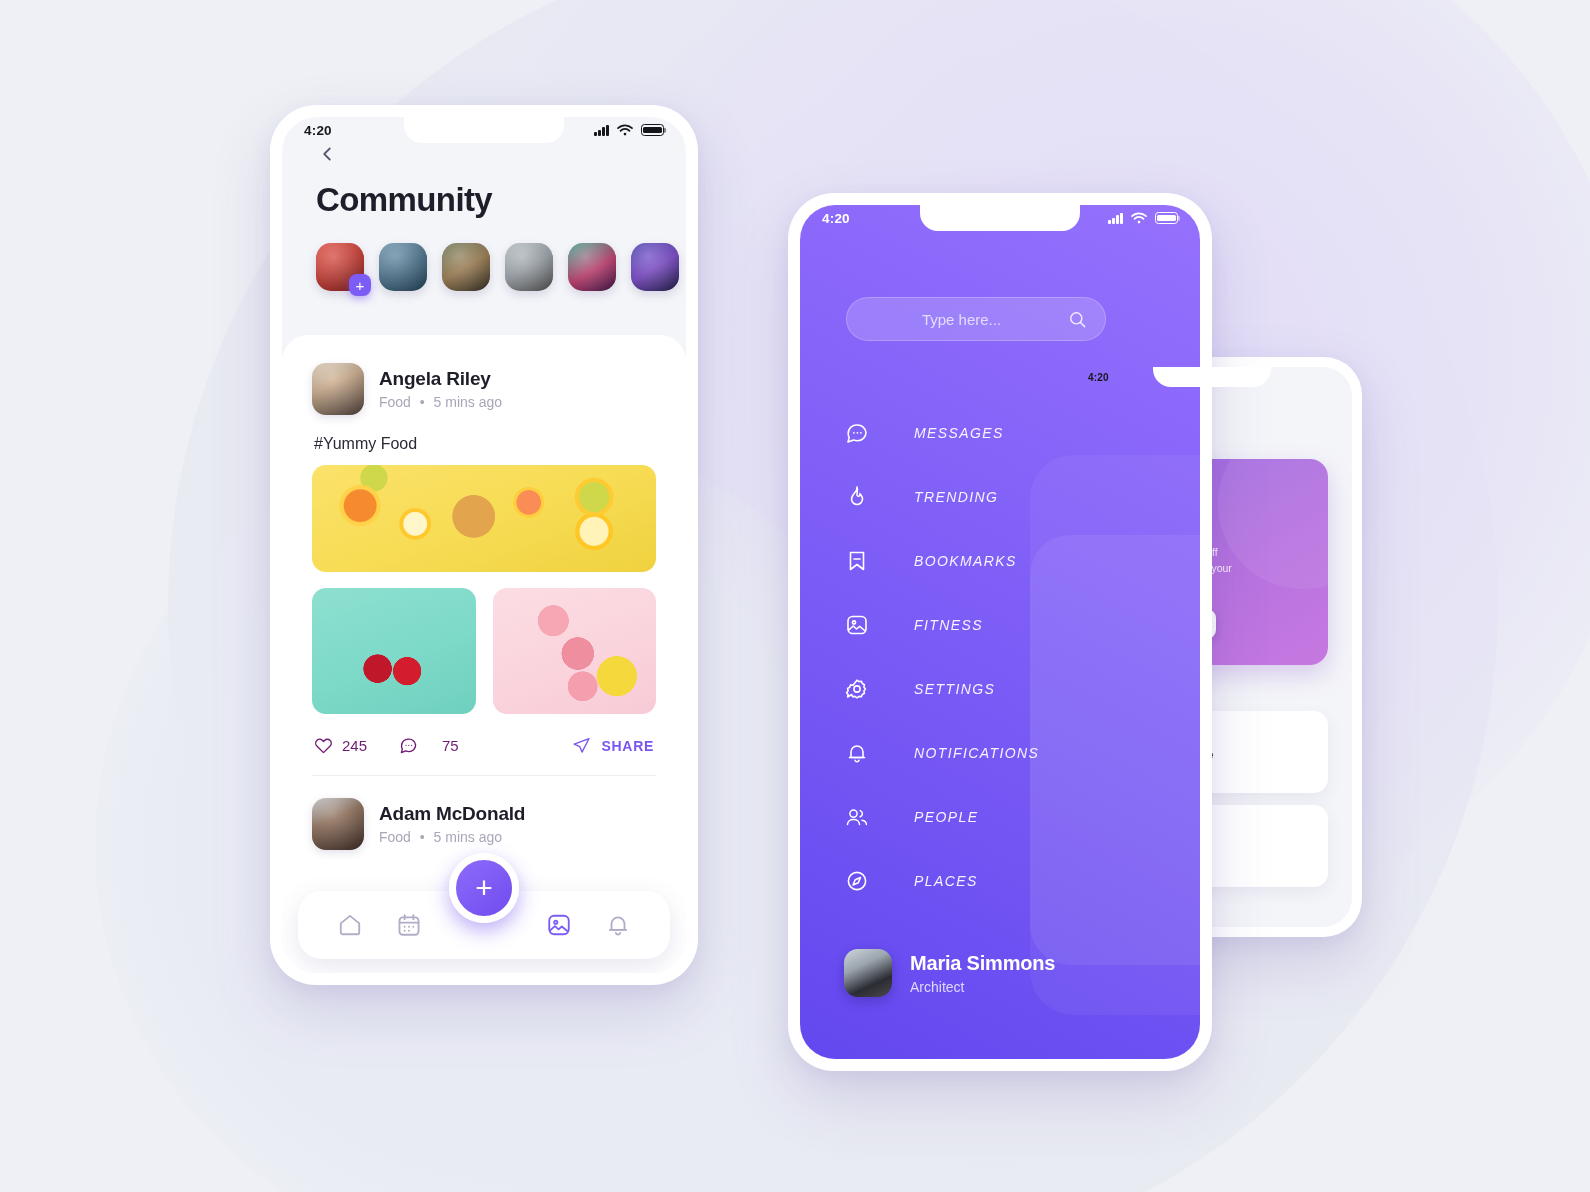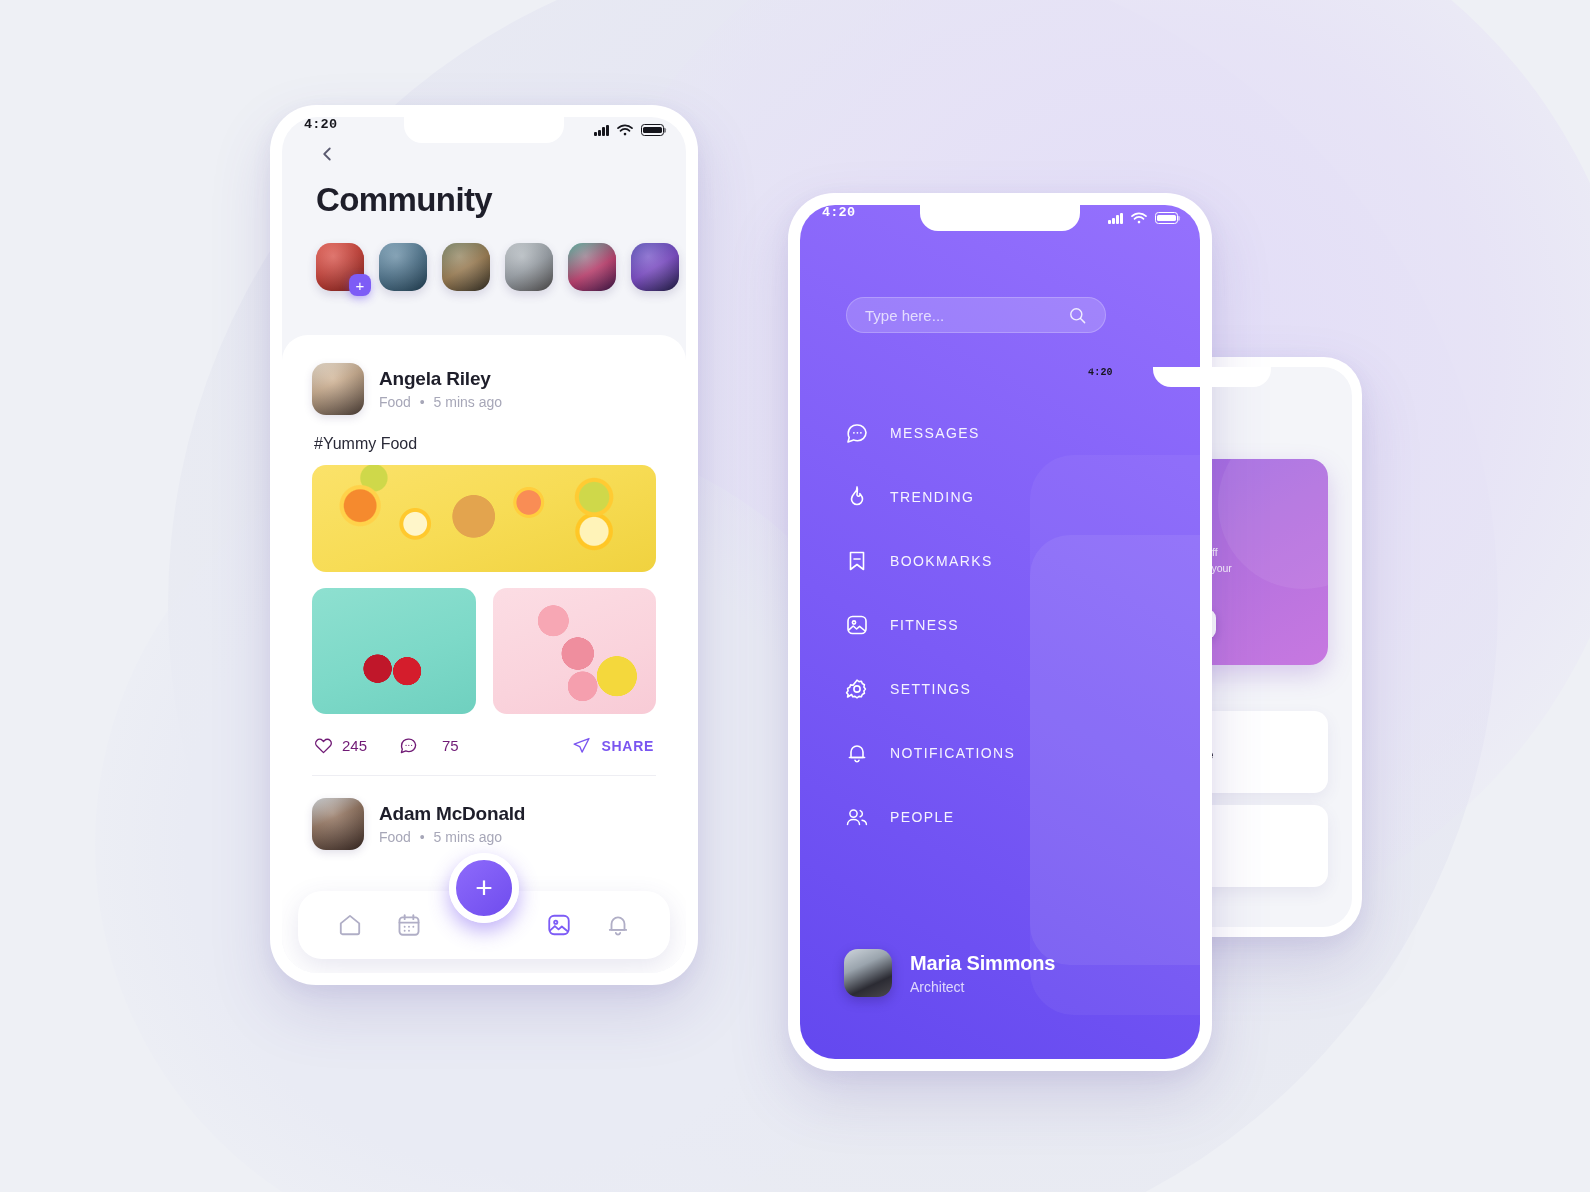--- a/index.html
+++ b/index.html
@@ -42,23 +42,22 @@
     border-radius: 35px;
     overflow: hidden;
   }
   .notch {
     position: absolute; top: 0; left: 50%; transform: translateX(-50%);
     background: #fff; border-bottom-left-radius: 18px; border-bottom-right-radius: 18px;
     z-index: 40;
   }
   .statusbar {
     position: absolute; top: 0; left: 0; right: 0;
-    display: flex; justify-content: space-between;
+    display: flex; align-items: center; justify-content: space-between;
     z-index: 45;
-    font-family: Liberation Mono, monospace;
   }
   .status-time { font-weight: 600; letter-spacing: .2px; }
   .status-icons { display: flex; align-items: center; }
 
   .sig { display: flex; align-items: flex-end; gap: 1.5px; height: 11px; }
   .sig i { display: block; width: 2.6px; border-radius: 1px; background: currentColor; }
   .sig i:nth-child(1){height:4px}.sig i:nth-child(2){height:6px}
   .sig i:nth-child(3){height:8.5px}.sig i:nth-child(4){height:11px}
 
   .batt {
@@ -165,31 +164,31 @@
     position:absolute; right:-40px; top: 330px; width: 210px; height: 430px;
     border-radius: 40px; background: rgba(255,255,255,.07);
     transform: rotate(0deg);
   }
   .p2-deco2 {
     position:absolute; right:-90px; top: 250px; width: 260px; height: 560px;
     border-radius: 44px; background: rgba(255,255,255,.05);
   }
 
   .searchbar {
-    position:absolute; left: 46px; top: 92px; width: 260px; height: 36px;
+    position:absolute; left: 46px; top: 92px; width: 260px; height: 44px;
     border-radius: 23px; background: rgba(255,255,255,.17);
     border: 1px solid rgba(255,255,255,.22);
-    display:flex; align-items:center; padding: 0 18px; gap: 10px;
+    display:flex; align-items:center; padding: 0 18px; gap: 10px; text-align: center;
   }
   .searchbar .ph { color: rgba(255,255,255,.72); font-size: 15px; flex:1; }
   .searchbar .si { color: rgba(255,255,255,.85); display:flex; }
 
   .menu { position:absolute; left: 44px; top: 196px; right: 30px; }
   .menu-item {
-    display:flex; align-items:center; gap: 20px; height: 64px; cursor:pointer;
+    display:flex; align-items:center; gap: 44px; height: 64px; cursor:pointer;font-style:italic;
   }
   .menu-ic { width: 26px; height: 26px; color:#fff; display:flex;align-items:center;justify-content:center;flex:0 0 26px; }
   .menu-lb { color: rgba(255,255,255,.93); font-size: 14px; letter-spacing: 1.4px; font-weight: 500; }
 
   .profile { position:absolute; left: 44px; bottom: 62px; display:flex; align-items:center; gap: 18px; }
   .profile .pav { width: 48px; height: 48px; border-radius: 14px; overflow:hidden; flex:0 0 48px; position:relative;
                   box-shadow:0 4px 12px rgba(30,10,90,.28); }
   .profile .pname { color:#fff; font-size: 20px; font-weight: 700; letter-spacing:-0.2px; }
   .profile .prole { color: rgba(255,255,255,.78); font-size: 14px; margin-top: 4px; }
 
@@ -418,20 +417,29 @@
             <svg width="26" height="24" viewBox="0 0 26 24" fill="none" stroke="currentColor" stroke-width="1.5" stroke-linecap="round" stroke-linejoin="round">
               <circle cx="9.5" cy="8.6" r="3.6"></circle>
                 <path d="M3.5 19.5c0-3.1 2.7-5 6-5s6 1.9 6 5"></path>
               <path d="M16.2 5.6a3.3 3.3 0 010 6.2"></path>
                 <path d="M18 15.2c2.6.4 4.4 2.1 4.4 4.3"></path>
             </svg>
           </span>
           <span class="menu-lb">PEOPLE</span>
         </div>
 
+        <div class="menu-item">
+          <span class="menu-ic">
+            <svg width="24" height="24" viewBox="0 0 24 24" fill="none" stroke="currentColor" stroke-width="1.6" stroke-linejoin="round">
+              <circle cx="12" cy="12" r="8.6"></circle>
+              <path d="M15.4 8.6l-2.1 5.2-5.2 2.1 2.1-5.2z"></path>
+            </svg>
+          </span>
+          <span class="menu-lb">PLACES</span>
+        </div>
       </div>
 
       <div class="profile">
         <div class="pav" style="background:linear-gradient(155deg,#cfd6dd 0%,#9aa4ad 35%,#2b2b33 70%,#4c4a4f 100%)"></div>
         <div>
           <div class="pname">Maria Simmons</div>
           <div class="prole">Architect</div>
         </div>
       </div>
     </div>

